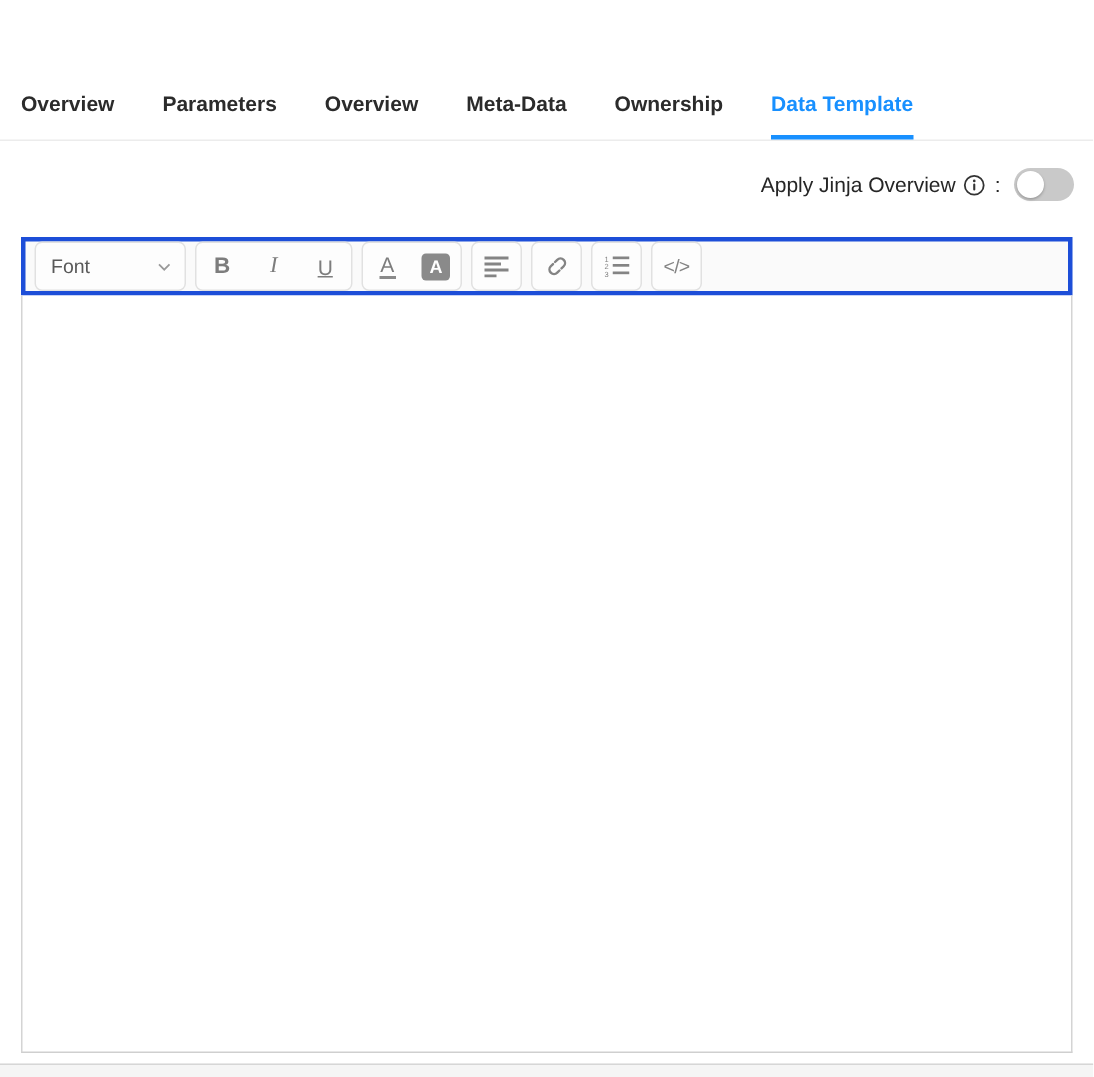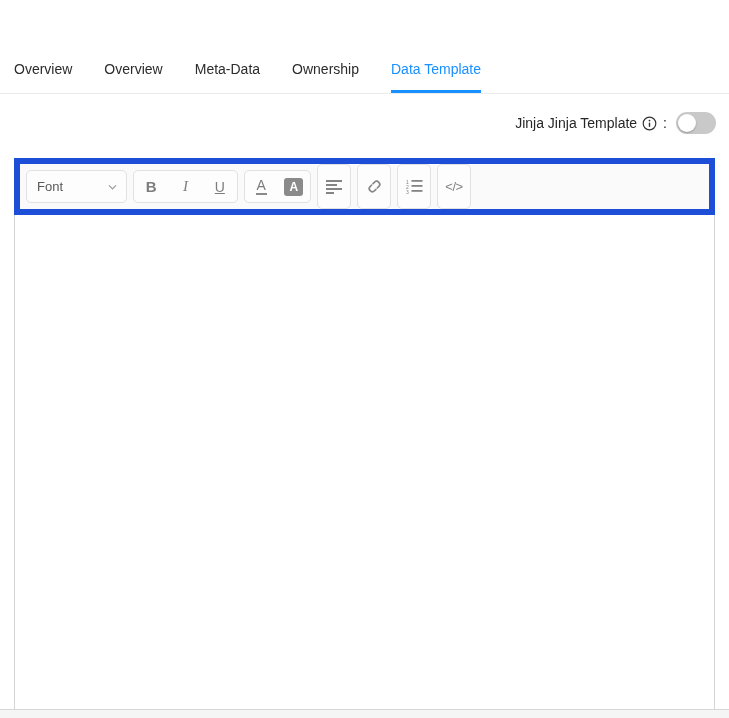--- a/index.html
+++ b/index.html
@@ -29,20 +29,21 @@
     height: 1px;
     background: #ececec;
   }
   .tab-bar {
     position: absolute;
     left: 14px;
     top: 61px;
     display: flex;
     gap: 32px;
     z-index: 2;
+    font-weight: bold;
   }
   .tab {
     font-size: 14px;
     color: #2b2b2b;
     padding-bottom: 16px;
     cursor: pointer;
     white-space: nowrap;
   }
   .tab.active {
     color: #1890ff;
@@ -88,23 +89,23 @@
     background: #ffffff;
     box-shadow: 0 1px 2px rgba(0,0,0,0.25);
   }
   .editor {
     position: absolute;
     left: 14px;
     top: 158px;
     width: 701px;
   }
   .editor-toolbar {
-    height: 57px;
+    height: 39px;
     background: #fafafa;
-    border: 6px solid #1d4ed8;
+    border: 3px solid #1d4ed8;
     display: flex;
     align-items: center;
     padding: 0 6px;
     gap: 6px;
   }
   .tb-group {
     height: 33px;
     background: #fdfdfd;
     border: 1px solid #e1e1e1;
     border-radius: 5px;
@@ -196,28 +197,29 @@
 </head>
 <body>
 
 <div class="frame">
 
 
   <div class="tabs-divider"></div>
 
   <nav class="tab-bar">
     <div class="tab">Overview</div>
+    <div class="tab">Parameters</div>
     <div class="tab">Overview</div>
     <div class="tab">Meta-Data</div>
     <div class="tab">Ownership</div>
     <div class="tab active">Data Template</div>
   </nav>
 
   <div class="jinja-row">
-    <span class="jinja-label">Jinja Jinja Template</span>
+    <span class="jinja-label">Apply Jinja Overview</span>
     <span class="info-icon">
       <svg width="15" height="15" viewBox="0 0 15 15">
         <circle cx="7.5" cy="7.5" r="6.3" fill="none" stroke="#333333" stroke-width="1.2"></circle>
         <circle cx="7.5" cy="4.6" r="0.9" fill="#333333"></circle>
         <rect x="6.8" y="6.4" width="1.4" height="4.6" rx="0.7" fill="#333333"></rect>
       </svg>
     </span>
     <span class="jinja-colon">:</span>
     <div class="toggle">
       <div class="toggle-knob"></div>

